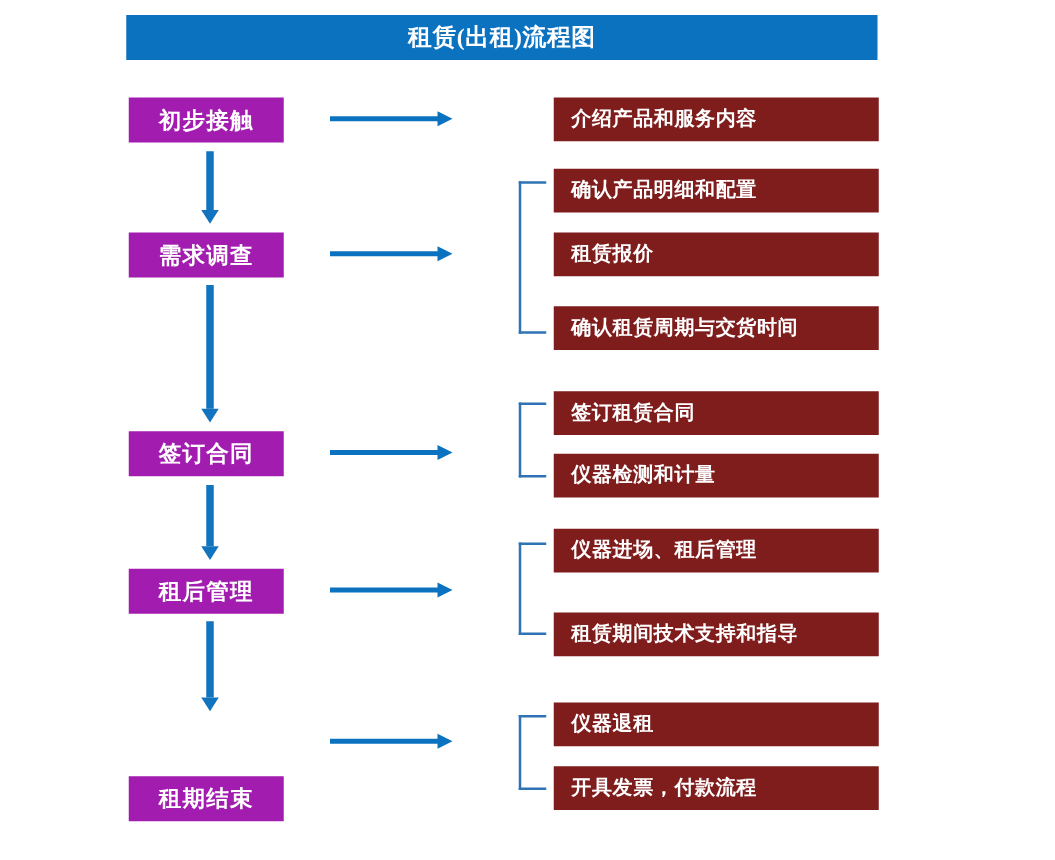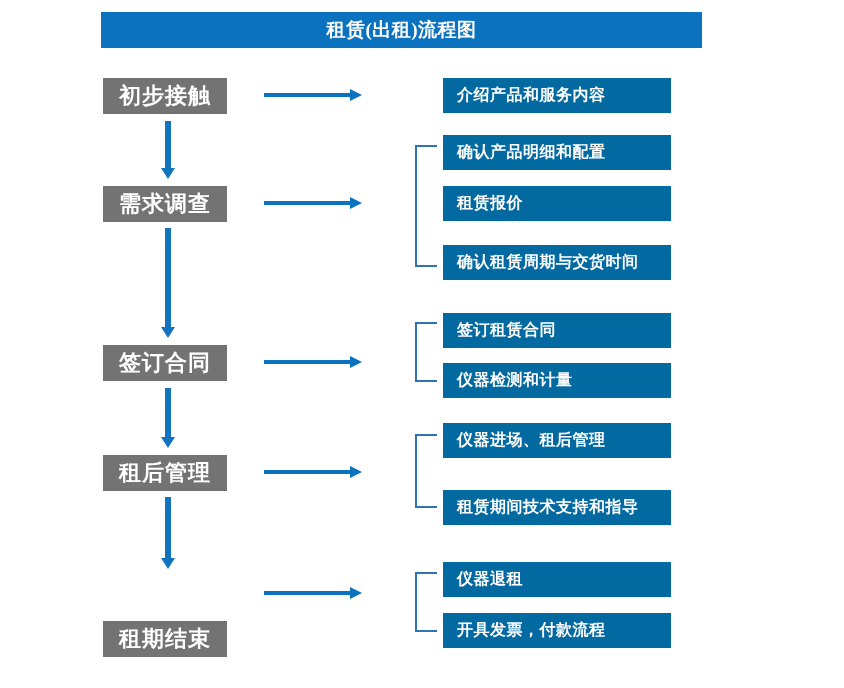--- a/index.html
+++ b/index.html
@@ -38,37 +38,37 @@
     font-weight: bold;
     letter-spacing: 0.5px;
   }
 
   
   .stage-box {
     position: absolute;
     left: 103px;
     width: 124px;
     height: 36px;
-    background: #737373;
+    background: #a21caf;
     color: #ffffff;
     display: flex;
     align-items: center;
     justify-content: center;
-    font-size: 22px;
+    font-size: 18px;
     font-weight: bold;
     letter-spacing: 1px;
   }
 
   
   .detail-box {
     position: absolute;
     left: 443px;
-    width: 228px;
+    width: 260px;
     height: 35px;
-    background: #0369a1;
+    background: #7f1d1d;
     color: #ffffff;
     display: flex;
     align-items: center;
     font-size: 16px;
     font-weight: bold;
     padding-left: 14px;
     box-sizing: border-box;
     letter-spacing: 0.5px;
   }
 

